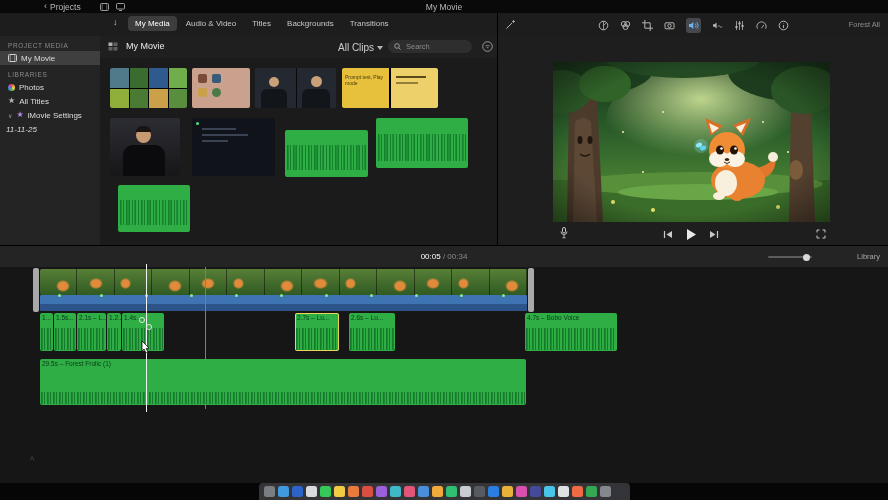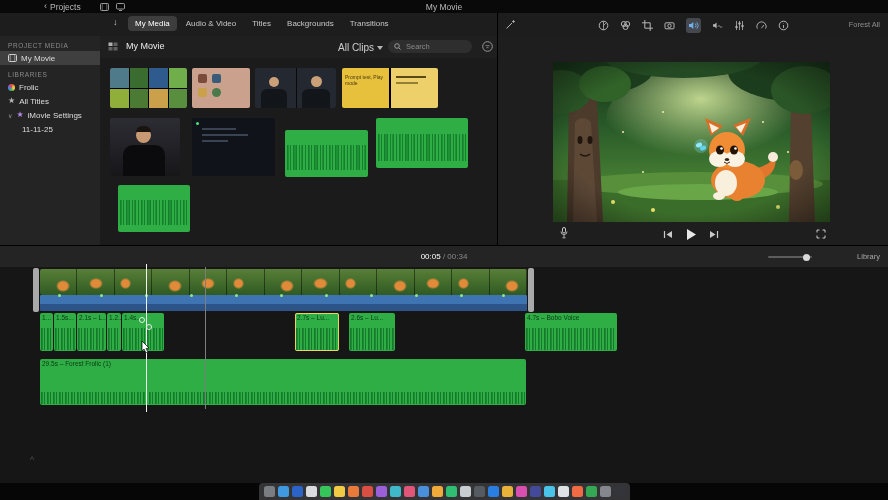--- a/index.html
+++ b/index.html
@@ -176,32 +176,32 @@
         <svg width="9" height="8" viewBox="0 0 9 8">
             <rect x=".5" y=".5" width="8" height="7" rx="1" fill="none" stroke="#cfcfcf"></rect>
             <path d="M2.2 .5v7M6.8 .5v7" stroke="#cfcfcf" stroke-width=".6"></path>
           </svg>
       </span>
       <span>My Movie</span>
     </div>
     <div class="side-header">LIBRARIES</div>
     <div class="side-item">
       <span class="pinwheel"></span>
-      <span>Frolic</span>
+      <span>Photos</span>
     </div>
     <div class="side-item">
       <span style="font-size:8px;color:#b5b5b5;line-height:8px;">★</span>
       <span>All Titles</span>
     </div>
     <div class="side-item">
       <span style="font-size:6px;color:#9a9a9a;">∨</span>
       <span style="font-size:8px;color:#b48ae0;line-height:8px;">★</span>
       <span>iMovie Settings</span>
     </div>
-    <div class="side-item" style="padding-left:22px;">
+    <div class="side-item" style="padding-left:6px;font-style:italic;">
       <span>11-11-25</span>
     </div>
   </div>
 
   <div id="browser-header">
     <span class="abs" style="left:8px;top:6px;color:#b0b0b0;">
       <svg width="10" height="9" viewBox="0 0 10 9">
           <rect x=".5" y=".5" width="4" height="3.5" fill="currentColor"></rect>
           <rect x="5.5" y=".5" width="4" height="3.5" fill="currentColor" opacity=".45"></rect>
           <rect x=".5" y="5" width="4" height="3.5" fill="currentColor" opacity=".45"></rect>

